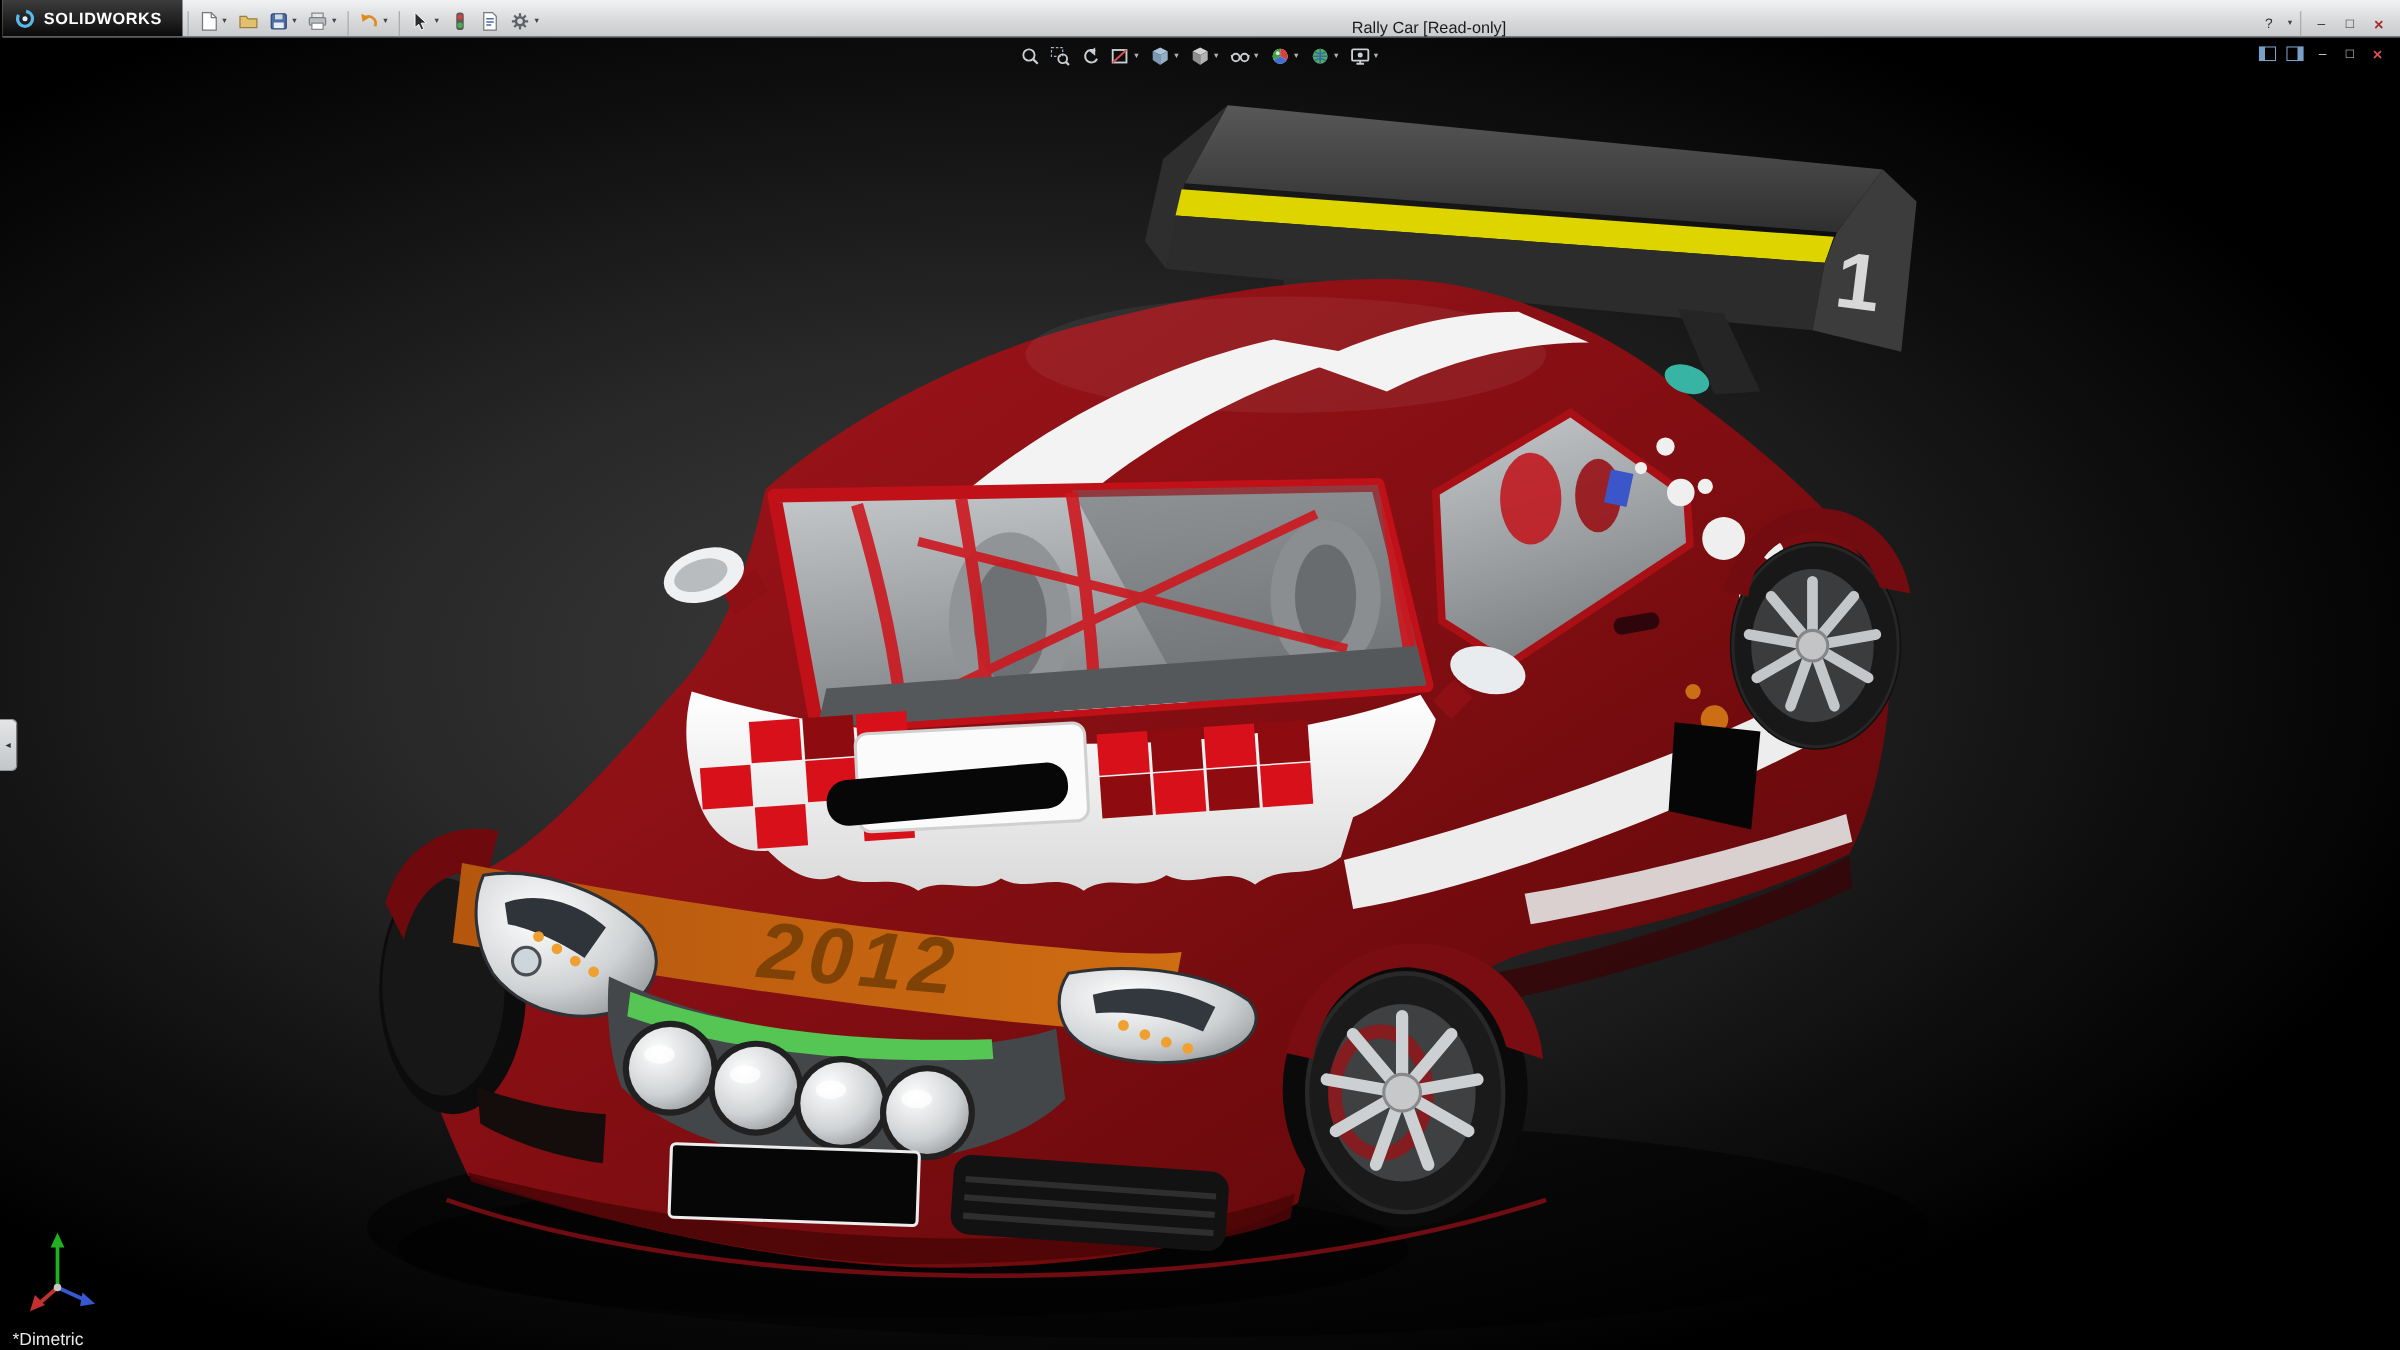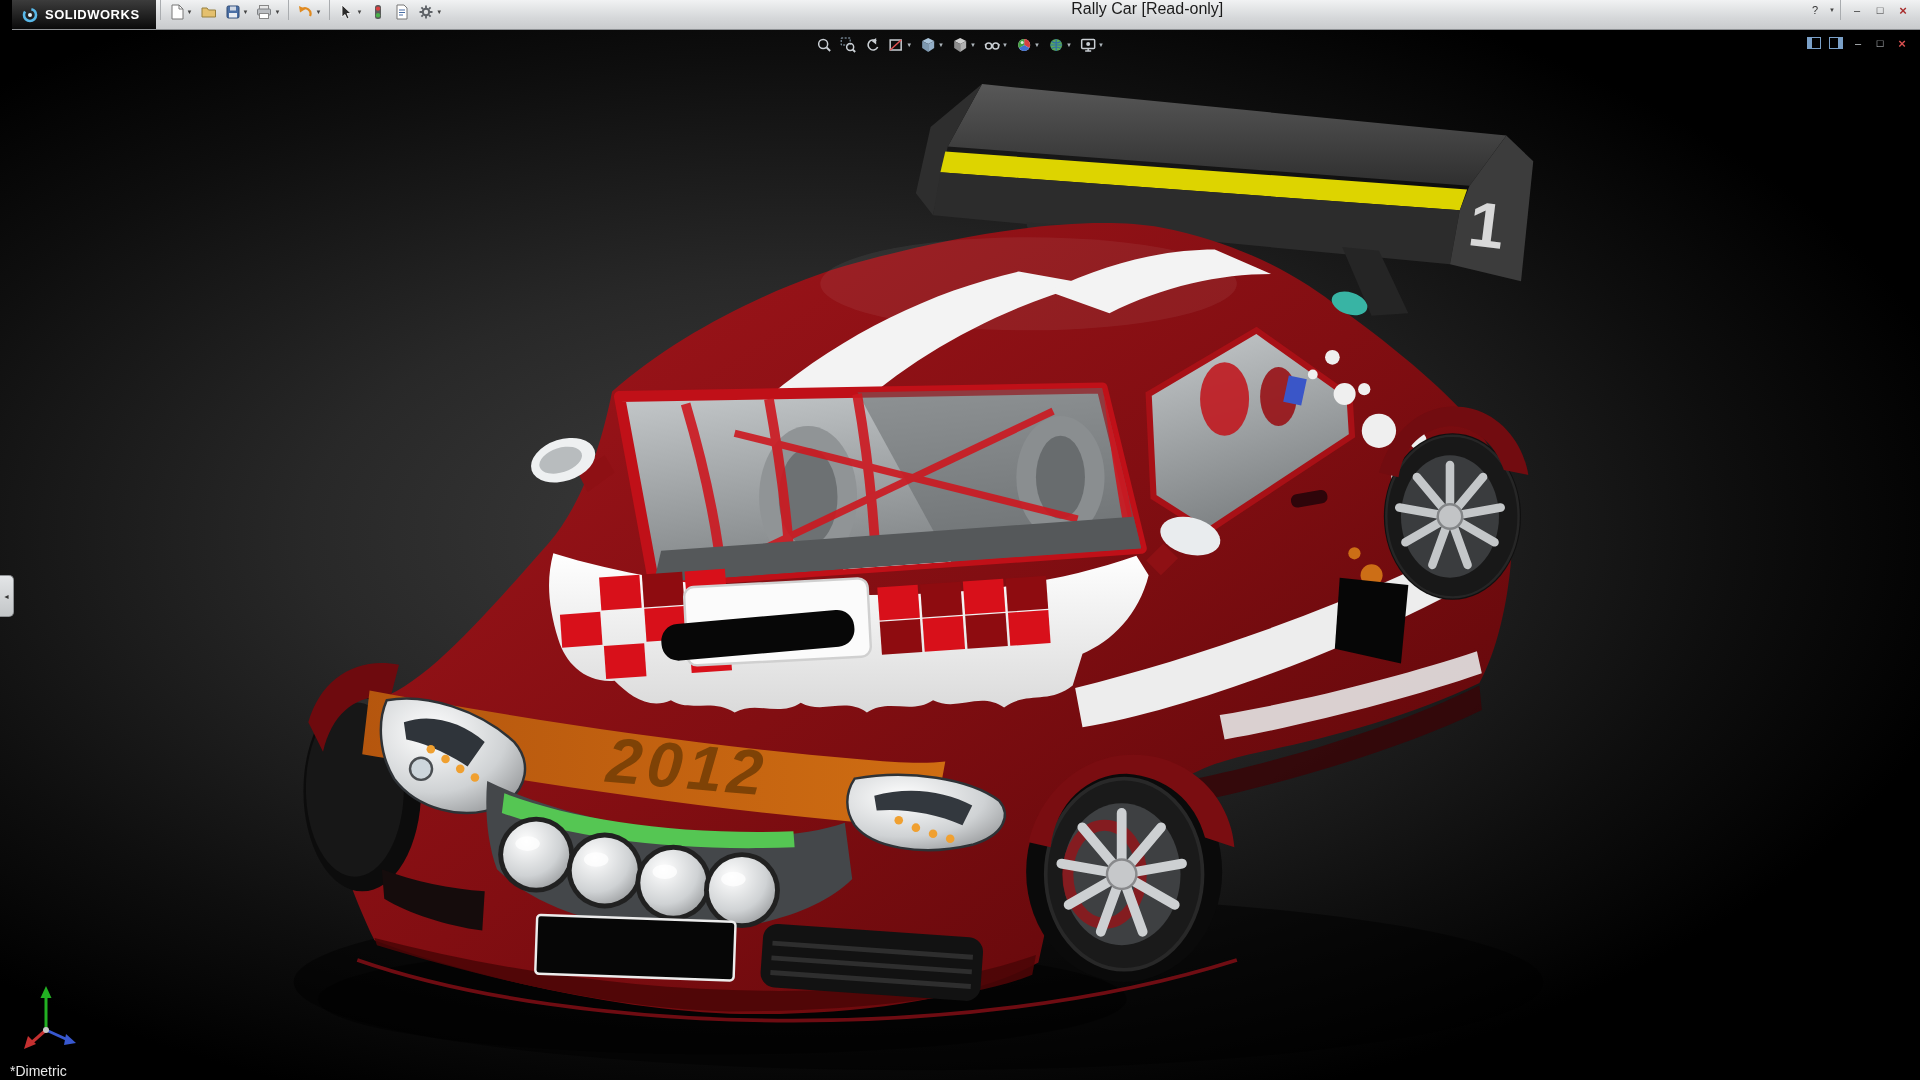--- a/index.html
+++ b/index.html
@@ -1,30 +1,30 @@
 <!DOCTYPE html>
 <html><head>
 <meta charset="utf-8">
 <style>
   html,body{margin:0;padding:0;}
   body{width:1920px;height:1080px;overflow:hidden;position:relative;
        font-family:"Liberation Sans",sans-serif;background:#000;}
 
   
-  .titlebar{position:absolute;top:0;left:12px;right:0;height:29px;z-index:10;
+  .titlebar{position:absolute;top:0;left:2px;right:0;height:29px;z-index:10;
     background:linear-gradient(#f1f2f3,#d6d8da 60%,#c9cbcd);
-    border-bottom:1px solid #8e9194;display:flex;align-items:flex-start;}
+    border-bottom:1px solid #8e9194;display:flex;align-items:flex-end;}
   .logo{height:29px;background:linear-gradient(#3c3c3c,#0a0a0a);
     display:flex;align-items:center;gap:6px;padding:0 16px 0 9px;}
   .logo-text{color:#fff;font-weight:bold;font-size:13px;letter-spacing:.5px;}
   .tb-btn{display:flex;align-items:center;height:24px;padding:0 3px;margin:0 1px;border-radius:2px;}
   .caret{font-size:6px;color:#444;margin-left:2px;line-height:1;}
   .tb-sep{width:1px;height:20px;background:#a9acaf;margin:0 4px;}
   .tb-title{position:absolute;left:59.5%;transform:translateX(-50%);
-    font-size:16px;color:#1b1b1b;white-space:nowrap;}
+    font-size:13px;color:#1b1b1b;white-space:nowrap;}
   .tb-right{margin-left:auto;display:flex;align-items:center;padding-right:6px;gap:1px;}
   .win-btn{width:22px;height:20px;display:flex;align-items:center;justify-content:center;
     font-size:11px;color:#333;border-radius:2px;}
   .win-btn.close{color:#a82c2c;font-size:13px;font-weight:bold;}
 
   
   .viewport{position:absolute;top:29px;left:0;right:0;bottom:0;overflow:hidden;
     background:radial-gradient(ellipse 62% 58% at 42% 48%, #3e3e3e 0%, #282828 42%, #0e0e0e 78%, #000 100%);}
   .car-svg{position:absolute;inset:0;width:100%;height:100%;}
 

